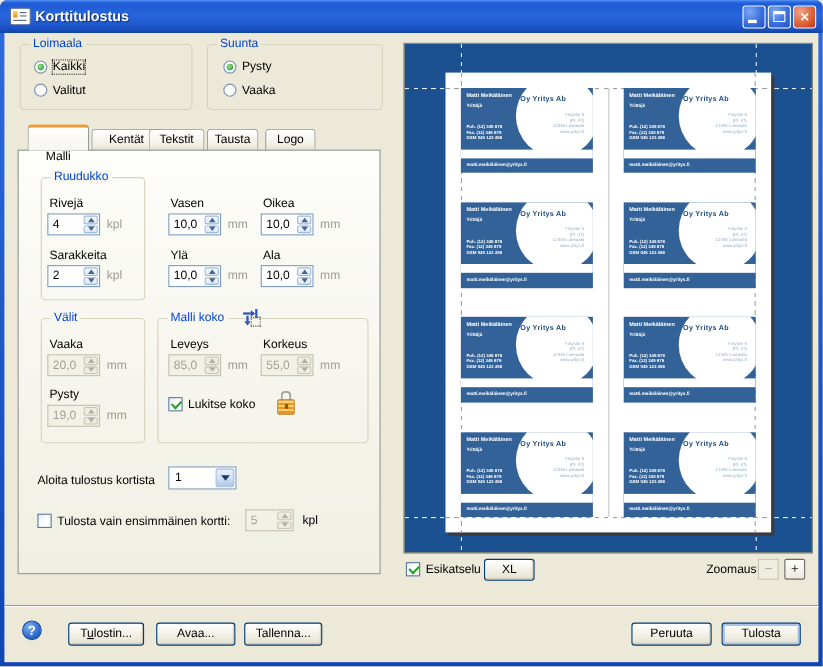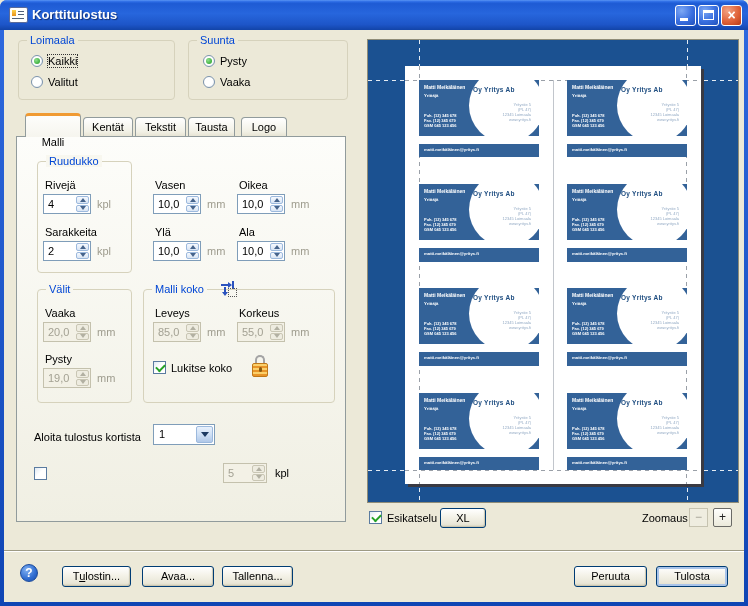--- a/index.html
+++ b/index.html
@@ -152,21 +152,21 @@
         <span class="radio on"></span>
         <span>Pysty</span>
       </div>
       <div class="opt" style="left:14px;top:35px;">
         <span class="radio"></span>
         <span>Vaaka</span>
       </div>
     </div>
 
     <div class="tab active" style="left:21px;width:56px;"><span>Malli</span></div>
-    <div class="tab" style="left:79px;width:50px;"><span>Kentät</span></div>
+    <div class="tab" style="left:79px;width:64px;"><span>Kentät</span></div>
     <div class="tab" style="left:131px;width:51px;"><span>Tekstit</span></div>
     <div class="tab" style="left:184px;width:47px;"><span>Tausta</span></div>
     <div class="tab" style="left:237px;width:46px;"><span>Logo</span></div>
 
     <div class="panel">
 
       <div class="group pg" style="left:20px;top:24px;width:95px;height:112px;">
         <span class="glabel">Ruudukko</span>
       </div>
       <span class="flabel" style="left:28px;top:42px;">Rivejä</span>
@@ -328,20 +328,21 @@
       <span class="flabel" style="left:17px;top:294px;">Aloita tulostus kortista</span>
       <div class="combo" style="left:136px;top:287px;">
         <span class="cval">1</span>
         <span class="cbtn">
             <i></i>
           </span>
       </div>
 
       <div class="opt" style="left:17px;top:330px;">
         <span class="cb"></span>
+        <span>Tulosta vain ensimmäinen kortti:</span>
       </div>
       <div class="spin dis" style="left:206px;top:326px;width:44px;">
         <span class="sval">5</span>
         <span class="sbtns">
           <span class="sb">
               <i class="tu"></i>
             </span>
           <span class="sb">
               <i class="td"></i>
             </span>

